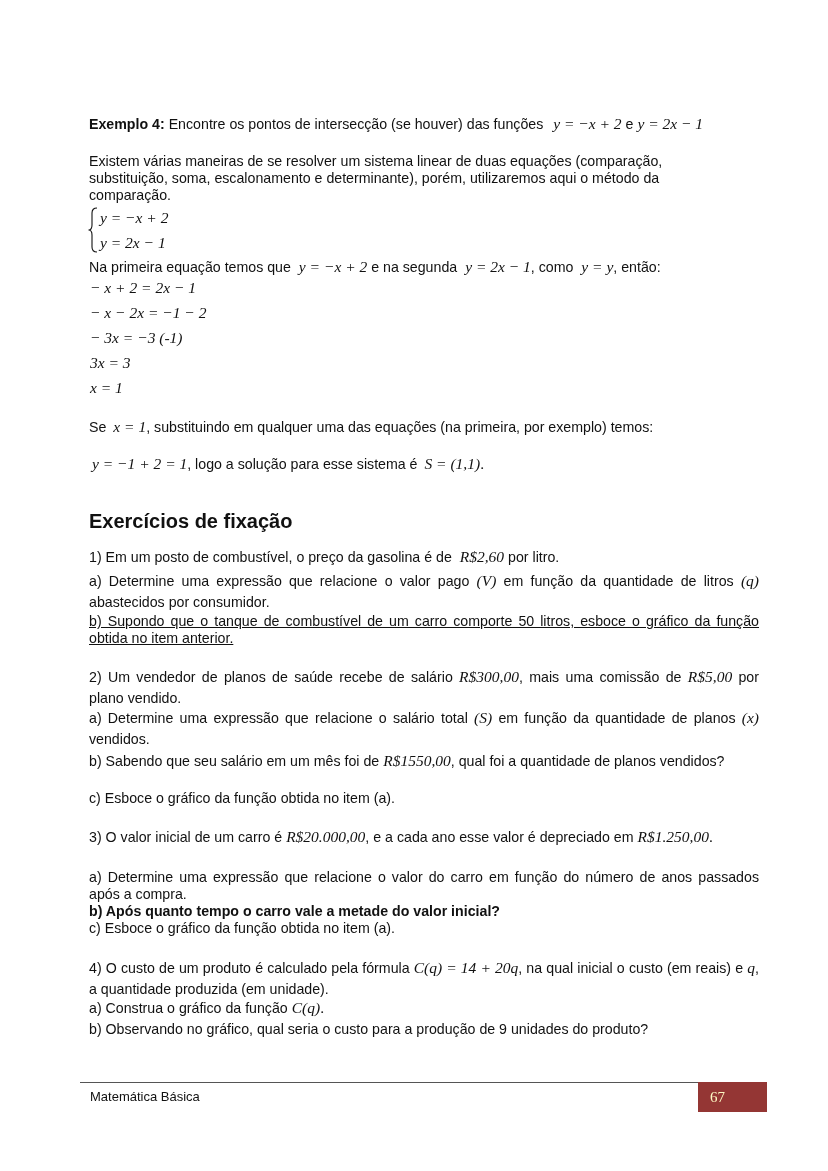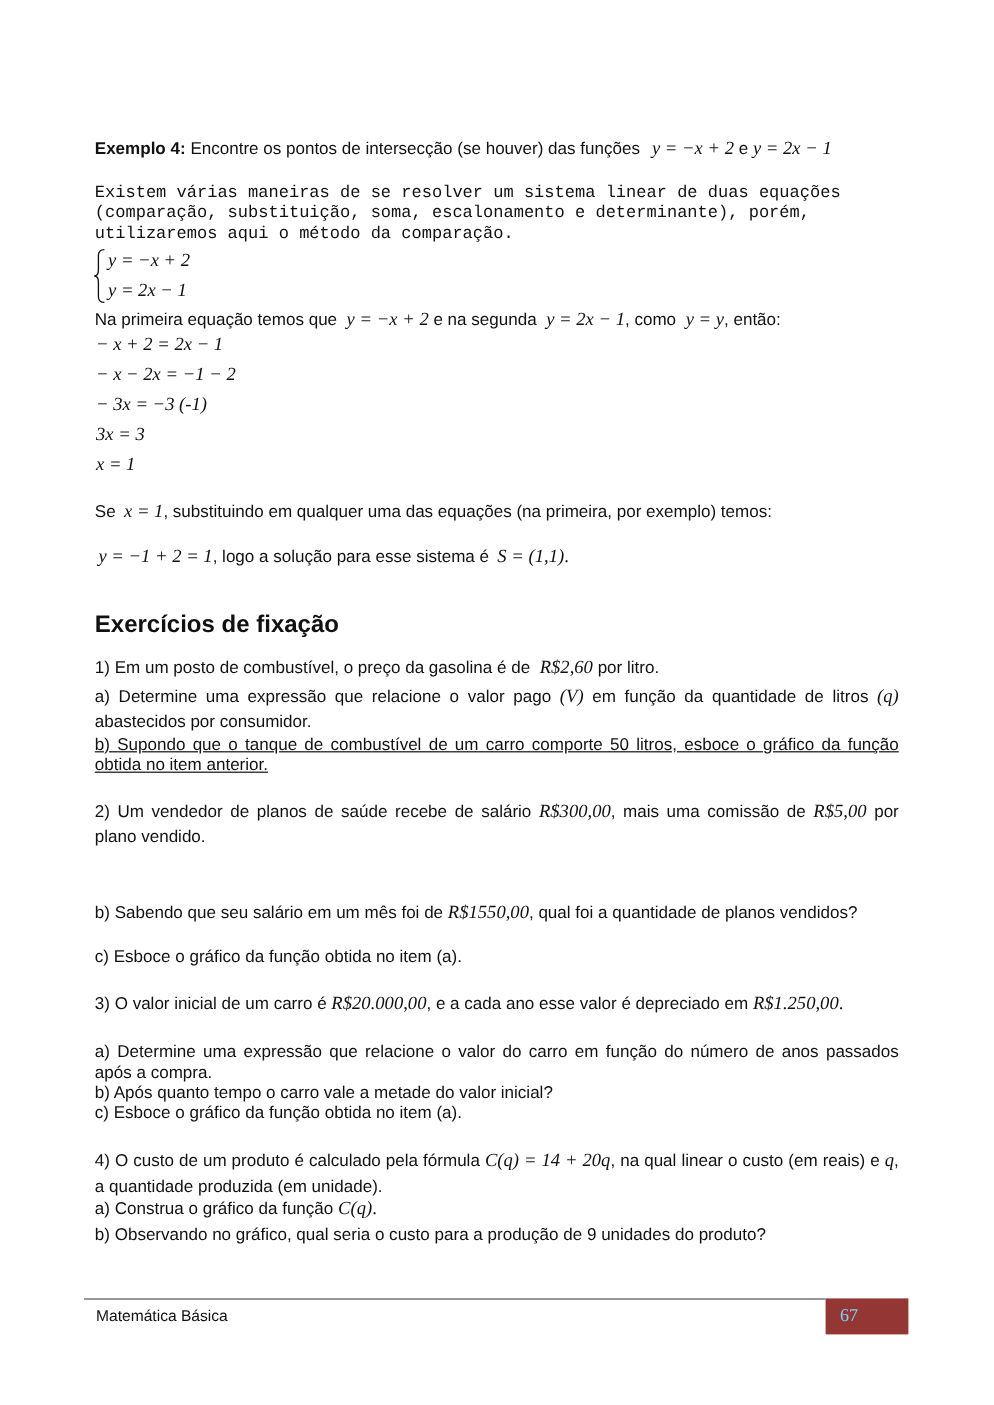--- a/index.html
+++ b/index.html
@@ -1,46 +1,46 @@
 <!DOCTYPE html>
 <html><head>
   <meta charset="utf-8">
   <style>
     html, body { margin: 0; padding: 0; background: #ffffff; }
     body { width: 828px; height: 1171px; position: relative; overflow: hidden;
            font-family: "Liberation Sans", sans-serif; color: #111; font-size: 14.2px; }
-    .page { position: absolute; left: 0; top: 0; width: 789px; height: 1171px; }
+    .page { position: absolute; left: 10px; top: 0; width: 789px; height: 1171px; }
     .blk { position: absolute; left: 79px; width: 670px; line-height: 17px; }
     .m { font-family: "Liberation Serif", serif; font-size: 15.5px; }
     .mi { font-family: "Liberation Serif", serif; font-style: italic; font-size: 15.5px; }
     .b { font-weight: bold; }
     .just { text-align: justify; text-align-last: left; }
     .line { position: absolute; left: 79px; white-space: nowrap; }
     .eq { position: absolute; left: 80px; font-family: "Liberation Serif", serif; font-size: 15.5px; white-space: nowrap; }
     .brace { position: absolute; left: 78px; top: 207px; width: 10px; height: 46px; }
     .h2 { position: absolute; left: 79px; top: 510px; font-weight: bold; font-size: 20px; }
     .footer-rule { position: absolute; left: 70px; top: 1082px; width: 618px; height: 1px; background: #555; }
     .footer-title { position: absolute; left: 80px; top: 1089px; font-size: 13px; }
     .page-box { position: absolute; left: 688px; top: 1082px; width: 69px; height: 30px; background: #943634; }
-    .page-num { position: absolute; left: 12px; top: 7px; color: #7dd3fc; font-family: "Liberation Serif", serif; font-size: 15px; }
+    .page-num { position: absolute; left: 12px; top: 7px; color: #fef9c3; font-family: "Liberation Serif", serif; font-size: 15px; }
   </style>
 </head>
 <body>
 
 <div class="page">
 
   <div class="line" style="top:115px;">
     <span class="b">Exemplo 4:</span>
     <span>Encontre os pontos de intersecção (se houver) das funções</span>
     <span class="mi" style="margin-left:6px;">y = −x + 2</span>
     <span>e</span>
     <span class="mi">y = 2x − 1</span>
   </div>
 
-  <div class="blk" style="top:153px; width:630px;font-family:Liberation Mono, monospace;">Existem várias maneiras de se resolver um sistema linear de duas equações (comparação, substituição, soma, escalonamento e determinante), porém, utilizaremos aqui o método da comparação.</div>
+  <div class="blk" style="top:153px; width:630px;">Existem várias maneiras de se resolver um sistema linear de duas equações (comparação, substituição, soma, escalonamento e determinante), porém, utilizaremos aqui o método da comparação.</div>
 
   <svg class="brace" viewBox="0 0 10 46">
     <path d="M9 1 Q4 1 4 6 L4 18 Q4 23 0.5 23 Q4 23 4 28 L4 40 Q4 45 9 45" fill="none" stroke="#111" stroke-width="1.1"></path>
   </svg>
   <div class="eq" style="top:209px; left:90px;"><span class="mi">y = −x + 2</span></div>
   <div class="eq" style="top:234px; left:90px;"><span class="mi">y = 2x − 1</span></div>
 
   <div class="line" style="top:258px;">
     <span>Na primeira equação temos que</span>
     <span class="mi" style="margin-left:4px;">y = −x + 2</span>
@@ -80,38 +80,45 @@
     <span>abastecidos por consumidor.</span>
   </div>
   <div class="blk just" style="top:613px;text-decoration:underline;">b) Supondo que o tanque de combustível de um carro comporte 50 litros, esboce o gráfico da função obtida no item anterior.</div>
 
   <div class="blk just" style="top:666px; line-height:21px;">
     <span>2) Um vendedor de planos de saúde recebe de salário</span>
     <span class="mi">R$300,00</span><span>, mais uma comissão de</span>
     <span class="mi">R$5,00</span>
     <span>por plano vendido.</span>
   </div>
+  <div class="blk just" style="top:707px; line-height:21px;">
+    <span>a) Determine uma expressão que relacione o salário total</span>
+    <span class="mi">(S)</span>
+    <span>em função da quantidade de planos</span>
+    <span class="mi">(x)</span>
+    <span>vendidos.</span>
+  </div>
   <div class="blk just" style="top:750px; line-height:21px;">
     <span>b) Sabendo que seu salário em um mês foi de</span>
     <span class="mi">R$1550,00</span><span>, qual foi a quantidade de planos vendidos?</span>
   </div>
   <div class="line" style="top:790px;">c) Esboce o gráfico da função obtida no item (a).</div>
 
   <div class="blk just" style="top:826px; line-height:21px;">
     <span>3) O valor inicial de um carro é</span>
     <span class="mi">R$20.000,00</span><span>, e a cada ano esse valor é depreciado em</span>
     <span class="mi">R$1.250,00</span><span class="m">.</span>
   </div>
   <div class="blk just" style="top:869px;">a) Determine uma expressão que relacione o valor do carro em função do número de anos passados após a compra.</div>
-  <div class="line" style="top:903px;">b) Após quanto tempo o carro vale a metade do valor inicial?</div>
+  <div class="line" style="top:903px;font-weight:bold;">b) Após quanto tempo o carro vale a metade do valor inicial?</div>
   <div class="line" style="top:920px;">c) Esboce o gráfico da função obtida no item (a).</div>
 
   <div class="blk just" style="top:957px; line-height:21px;">
     <span>4) O custo de um produto é calculado pela fórmula</span>
-    <span class="mi">C(q) = 14 + 20q</span><span>, na qual linear o custo (em reais) e</span>
+    <span class="mi">C(q) = 14 + 20q</span><span>, na qual inicial o custo (em reais) e</span>
     <span class="mi">q</span><span>, a quantidade produzida (em unidade).</span>
   </div>
   <div class="line" style="top:999px;">
     <span>a) Construa o gráfico da função</span>
     <span class="mi">C(q)</span><span class="m">.</span>
   </div>
   <div class="line" style="top:1021px;">b) Observando no gráfico, qual seria o custo para a produção de 9 unidades do produto?</div>
 
   <div class="footer-rule"></div>
   <div class="footer-title">Matemática Básica</div>

